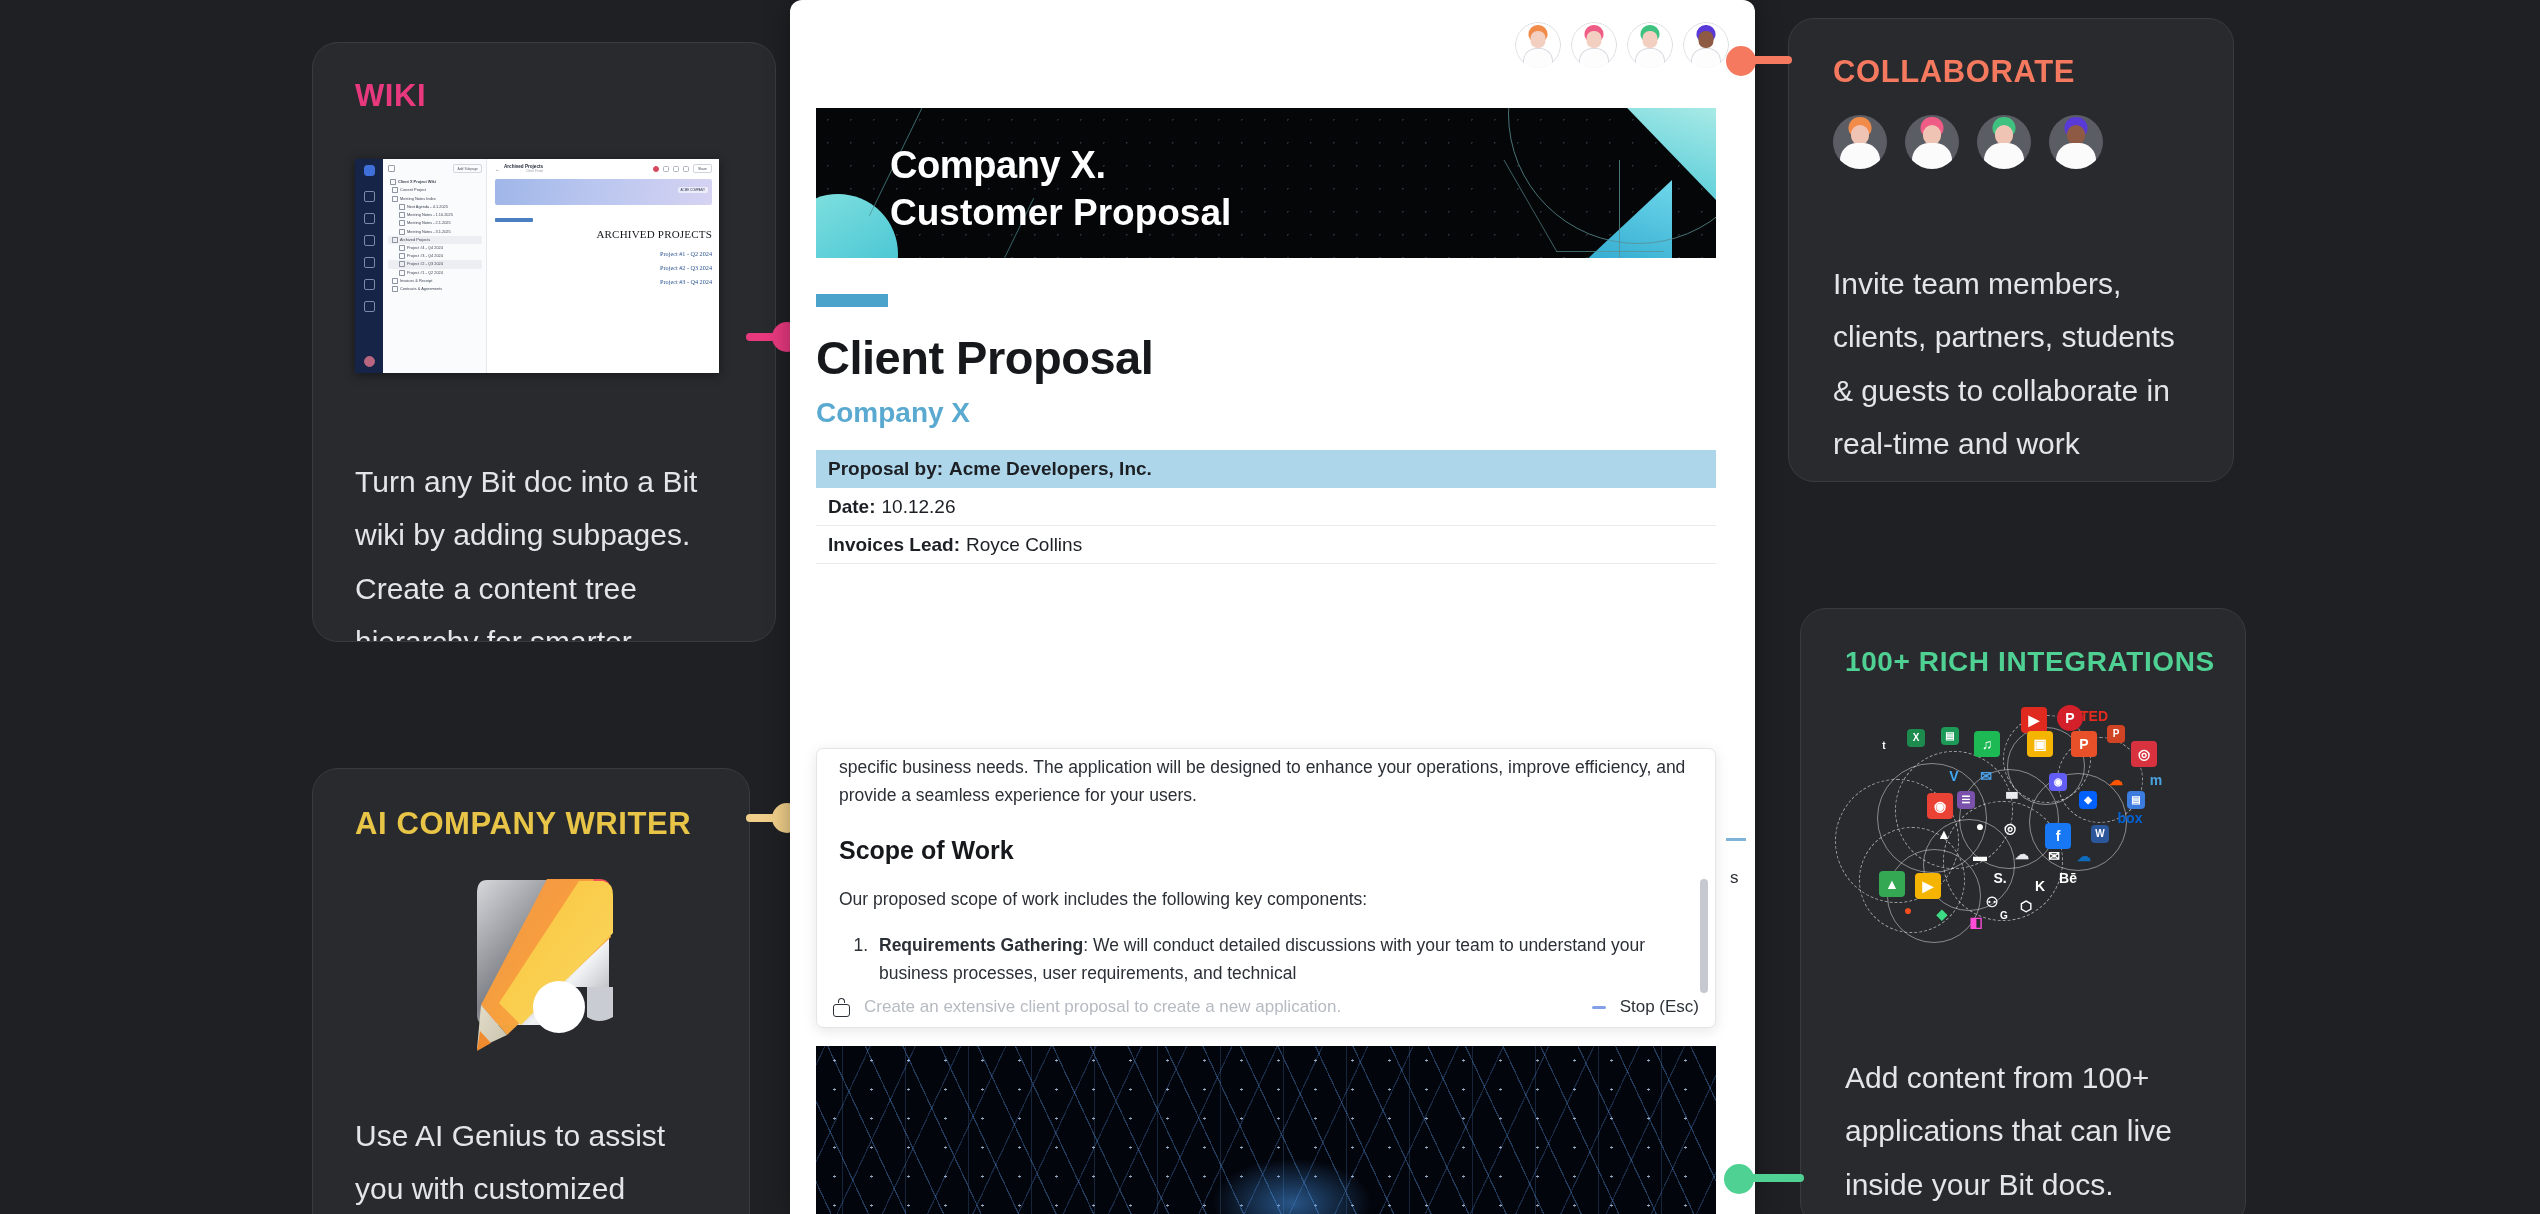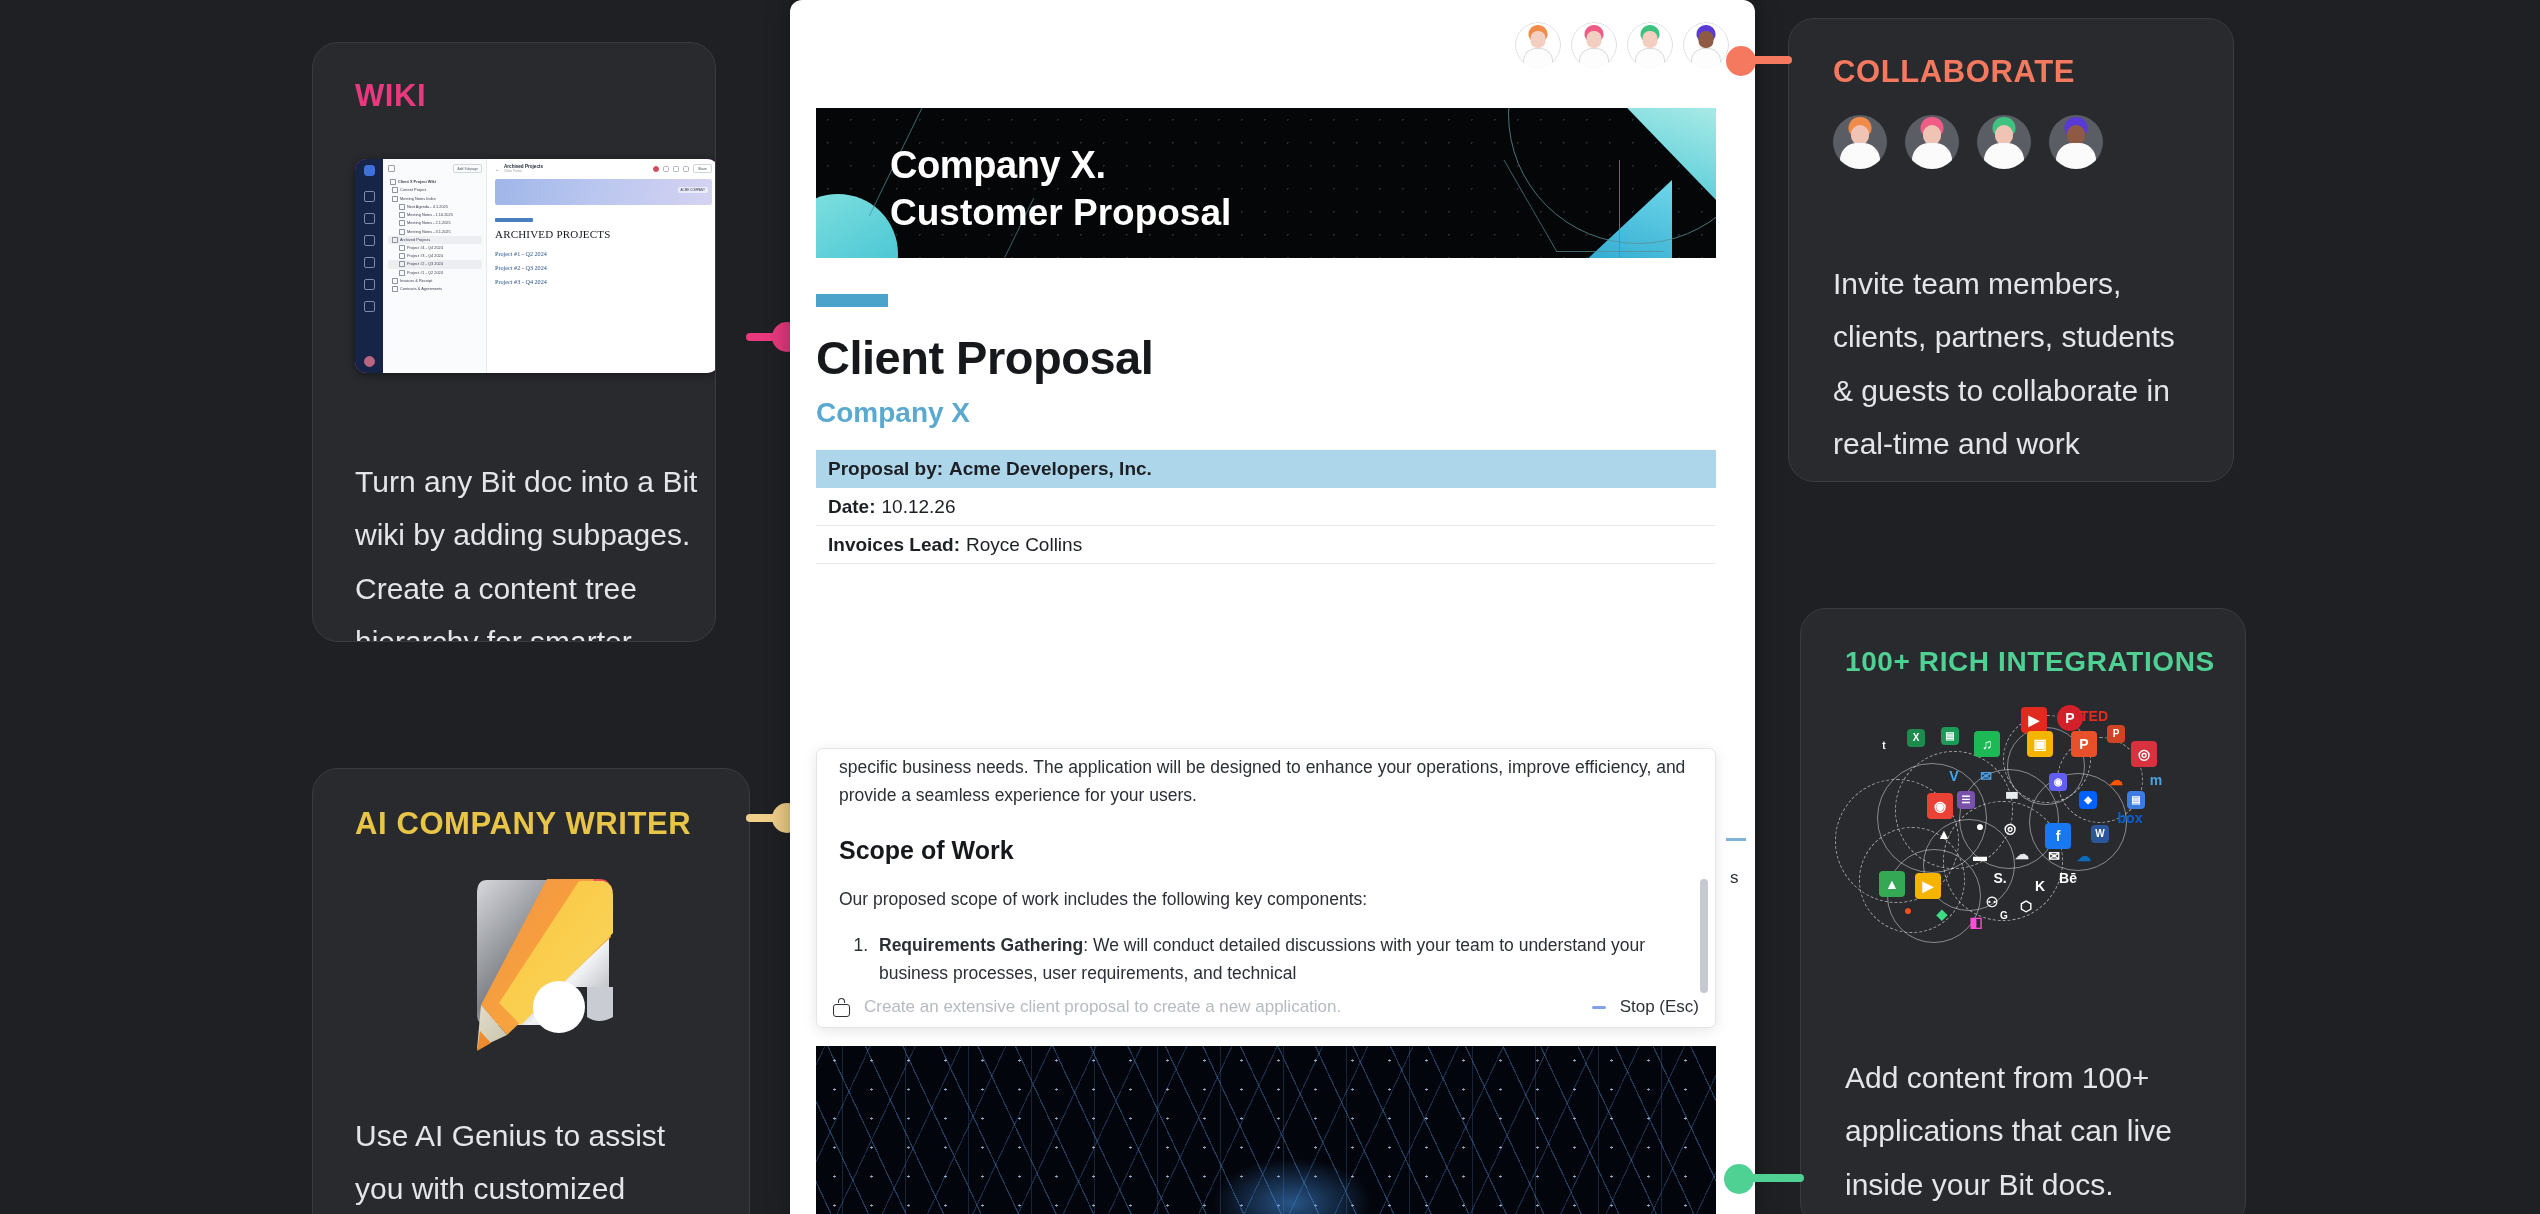--- a/index.html
+++ b/index.html
@@ -26,21 +26,21 @@
     line-height:1.1;
   }
   .card-body{
     font-size:30px;
     line-height:1.78;
     color:#e4e5e8;
     font-weight:400;
   }
 
   
-  #card-wiki{ left:312px; top:42px; width:404px; height:600px; }
+  #card-wiki{ left:312px; top:42px; width:464px; height:600px; }
   #card-wiki .card-title{ color:#e8397f; margin:36px 0 0 42px; }
   #card-wiki .card-body{ margin:34px 0 0 42px; width:350px; }
 
   
   #card-ai{ left:312px; top:768px; width:438px; height:560px; }
   #card-ai .card-title{ color:#e8c547; margin:38px 0 0 42px; }
   #card-ai .card-body{ margin:30px 0 0 42px; width:360px; }
 
   
   #card-collab{ left:1788px; top:18px; width:446px; height:464px; }
@@ -54,24 +54,25 @@
 
   
   .conn-line{ position:absolute; height:8px; border-radius:4px; }
   .conn-dot{ position:absolute; border-radius:50%; }
 
   
   .wiki-shot{
     position:absolute; left:42px; top:116px;
     width:364px; height:214px;
     background:#d946ef;
-    border-radius:12px;
+    border-radius:0;
     overflow:hidden;
     display:flex;
     box-shadow:0 2px 10px rgba(0,0,0,.45);
+    text-align:right;
   }
   .ws-rail{ width:28px; background:#162447; flex:0 0 28px; display:flex; flex-direction:column; align-items:center; padding-top:6px; gap:11px;}
   .ws-rail i{ display:block; width:11px; height:11px; border:1.3px solid #7d8aa8; border-radius:2px; }
   .ws-rail i.logo{ background:#3f6fd8; border-color:#3f6fd8; border-radius:3px; margin-bottom:4px;}
   .ws-rail i.av{ background:#b8657f; border-radius:50%; border-color:#b8657f; margin-top:auto; margin-bottom:6px;}
   .ws-tree{ width:104px; background:#fafbfc; border-right:1px solid #e6e8ec; padding:5px 4px 0 5px; }
   .ws-tree .tr-top{ display:flex; justify-content:space-between; align-items:center; margin-bottom:5px;}
   .ws-tree .tr-top .sq{ width:7px;height:7px;border:1px solid #9aa0ab;border-radius:1px;}
   .ws-tree .tr-top .btn{ font-size:3.4px; border:1px solid #d2d6dd; border-radius:2px; padding:1.5px 3px; color:#5a6270;}
   .ws-item{ font-size:3.9px; color:#3c4插250; color:#3c4352; line-height:1.55; padding:1.1px 2px; white-space:nowrap; display:flex; gap:2px; align-items:center;}

